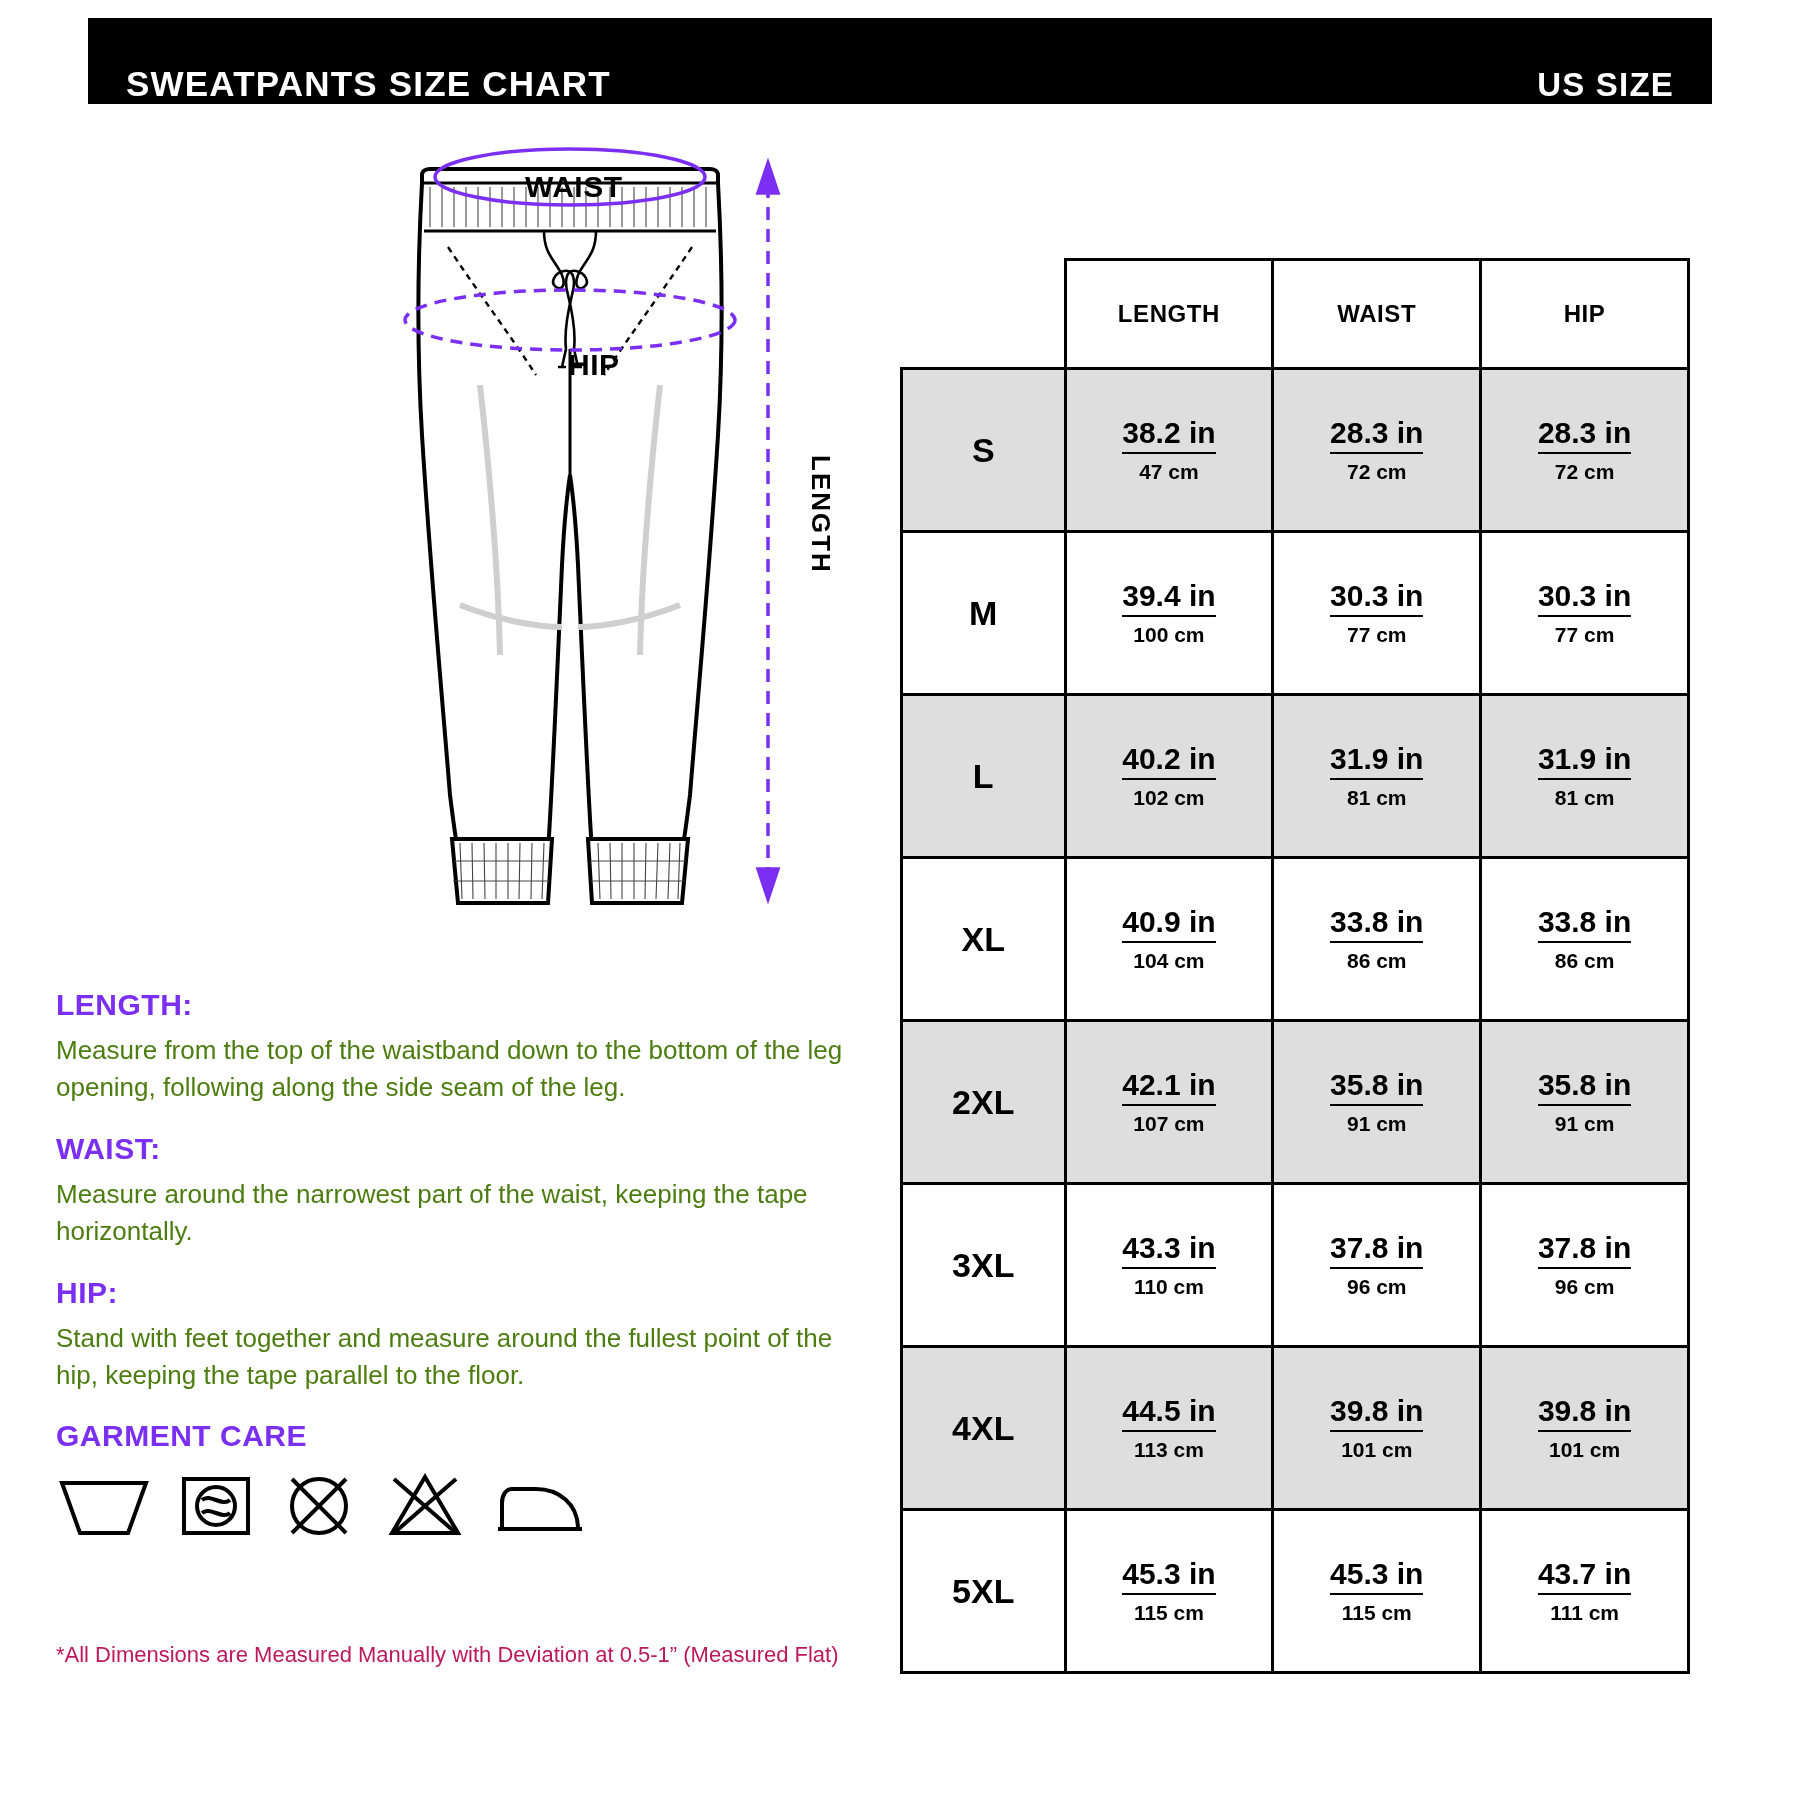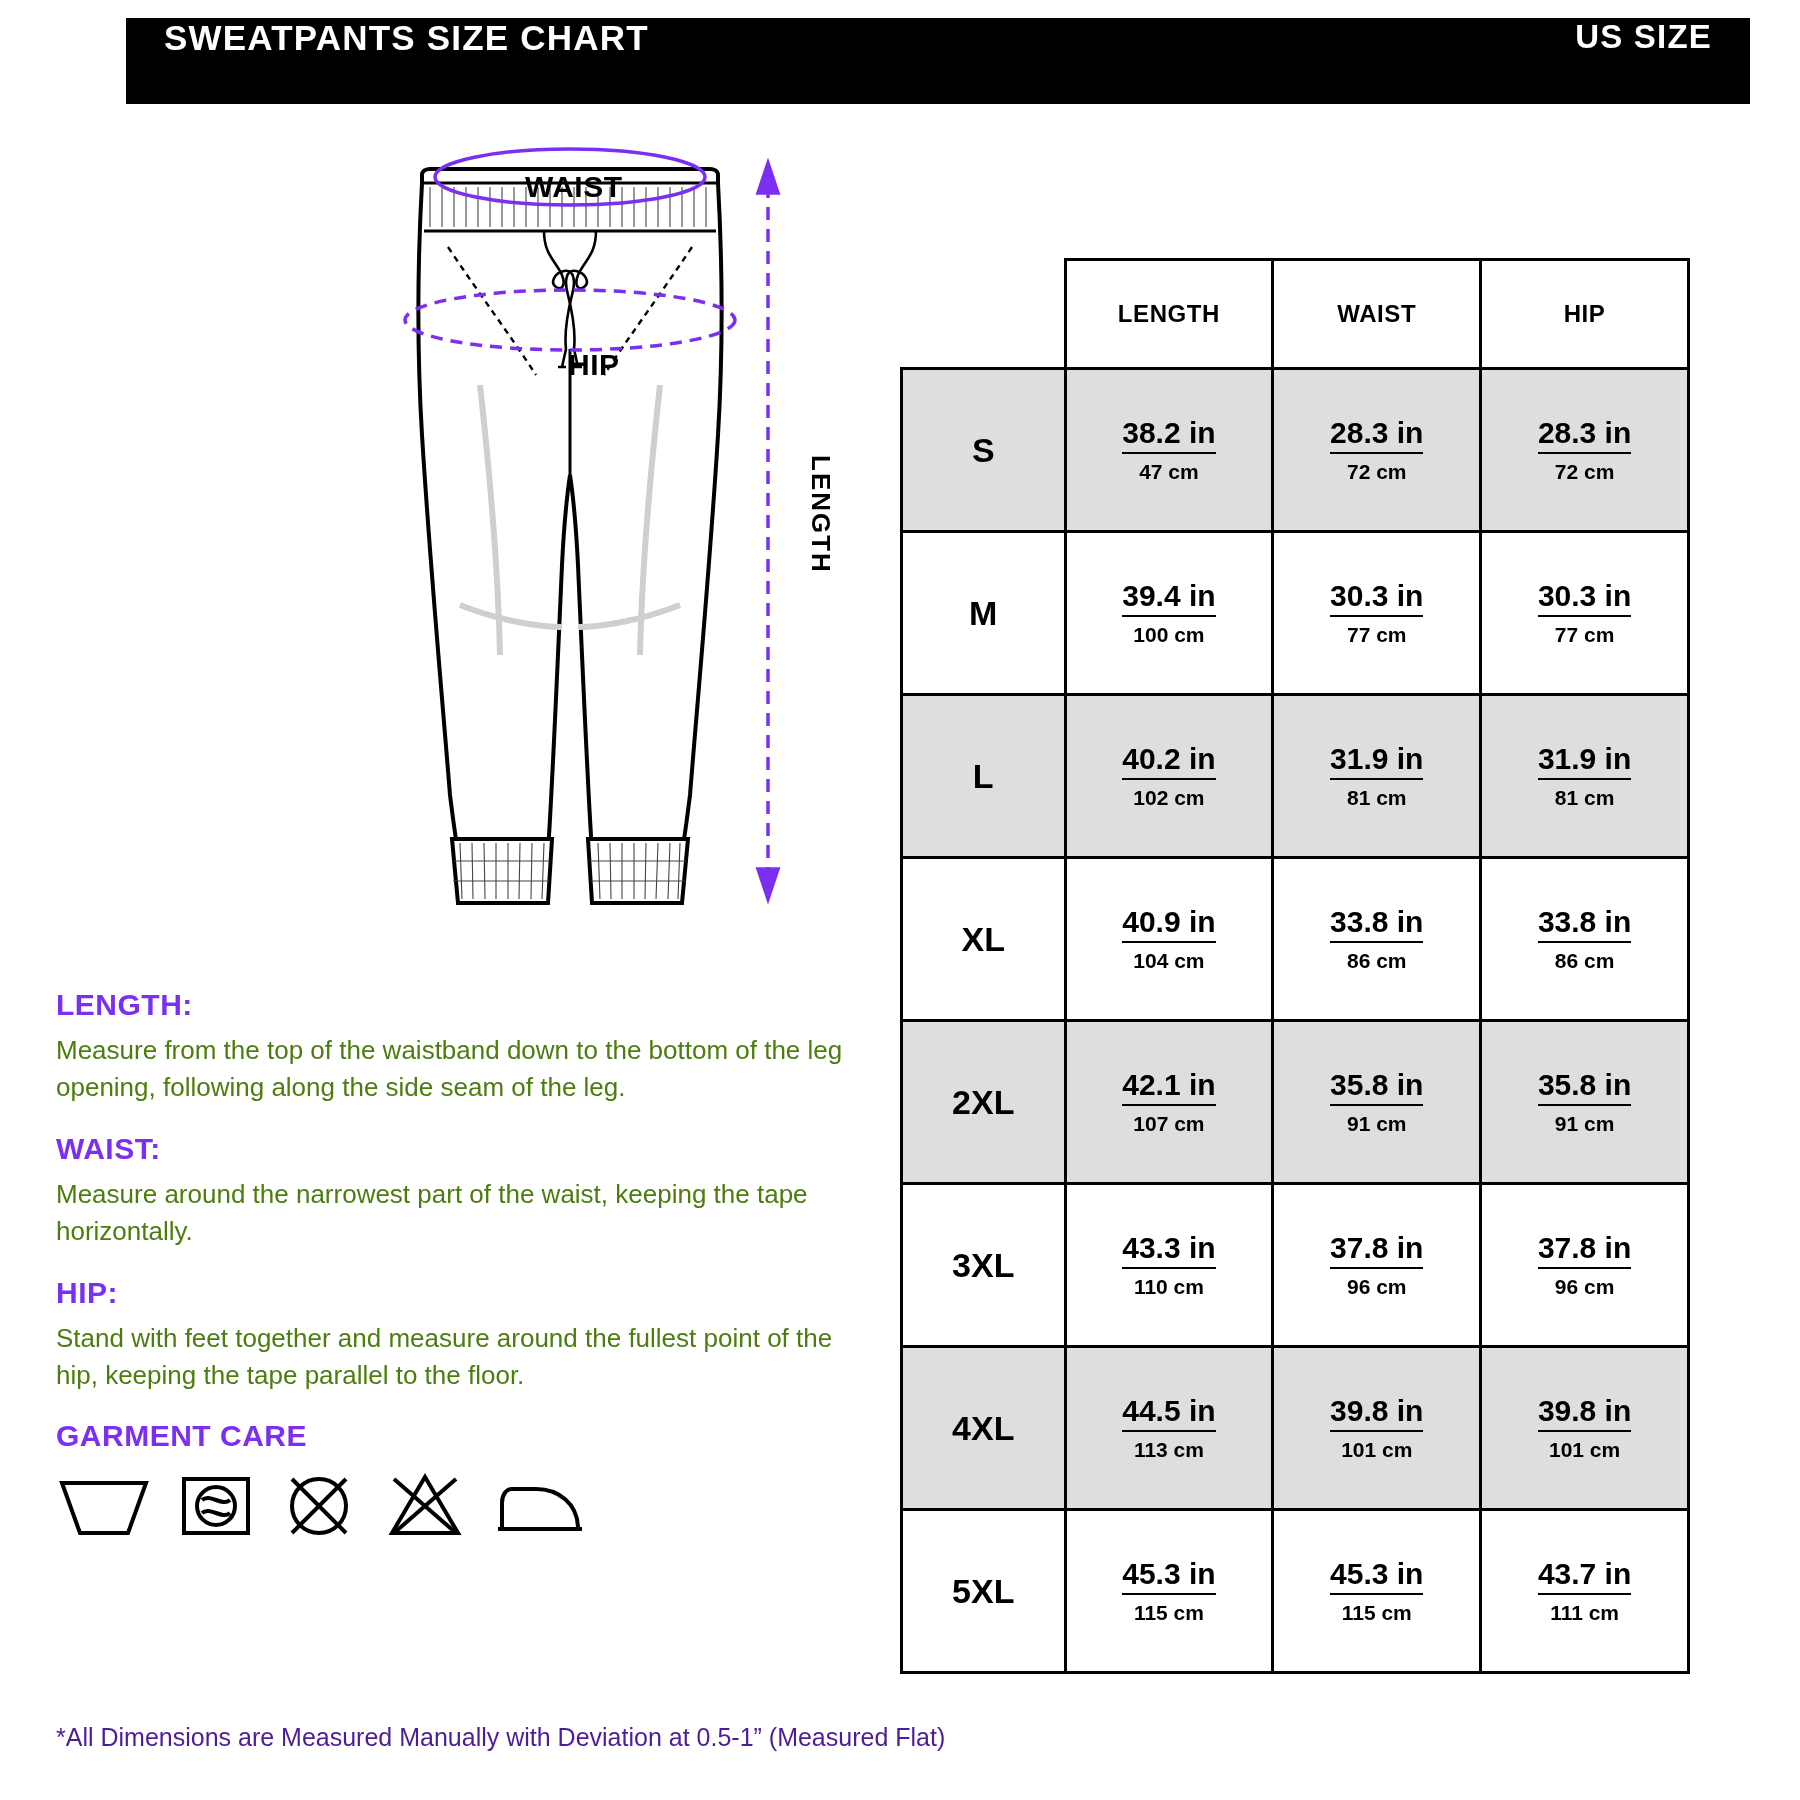--- a/index.html
+++ b/index.html
@@ -18,25 +18,24 @@
 
   
   .header {
     position: absolute;
     left: 88px;
     top: 18px;
     width: 1624px;
     height: 86px;
     background: #000000;
     display: flex;
-    align-items: flex-start;
+    align-items: flex-end;
     justify-content: space-between;
     padding: 0 38px;
     box-sizing: border-box;
-    margin-left: 38px;
   }
   .header-title {
     color: #ffffff;
     font-size: 35px;
     font-weight: bold;
     letter-spacing: 1.2px;
   }
   .header-right {
     color: #ffffff;
     font-size: 33px;
@@ -115,23 +114,23 @@
     margin-top: 14px;
     display: flex;
     gap: 26px;
     align-items: flex-start;
   }
   .care-icons svg { display: block; }
 
   .footnote {
     position: absolute;
     left: 56px;
-    top: 1723px;
-    font-size: 25px;
-    color: #4c1d95;
+    top: 1642px;
+    font-size: 22px;
+    color: #be185d;
   }
 
   
   .table-wrap {
     position: absolute;
     left: 900px;
     top: 258px;
     width: 790px;
   }
   table.size-table {

